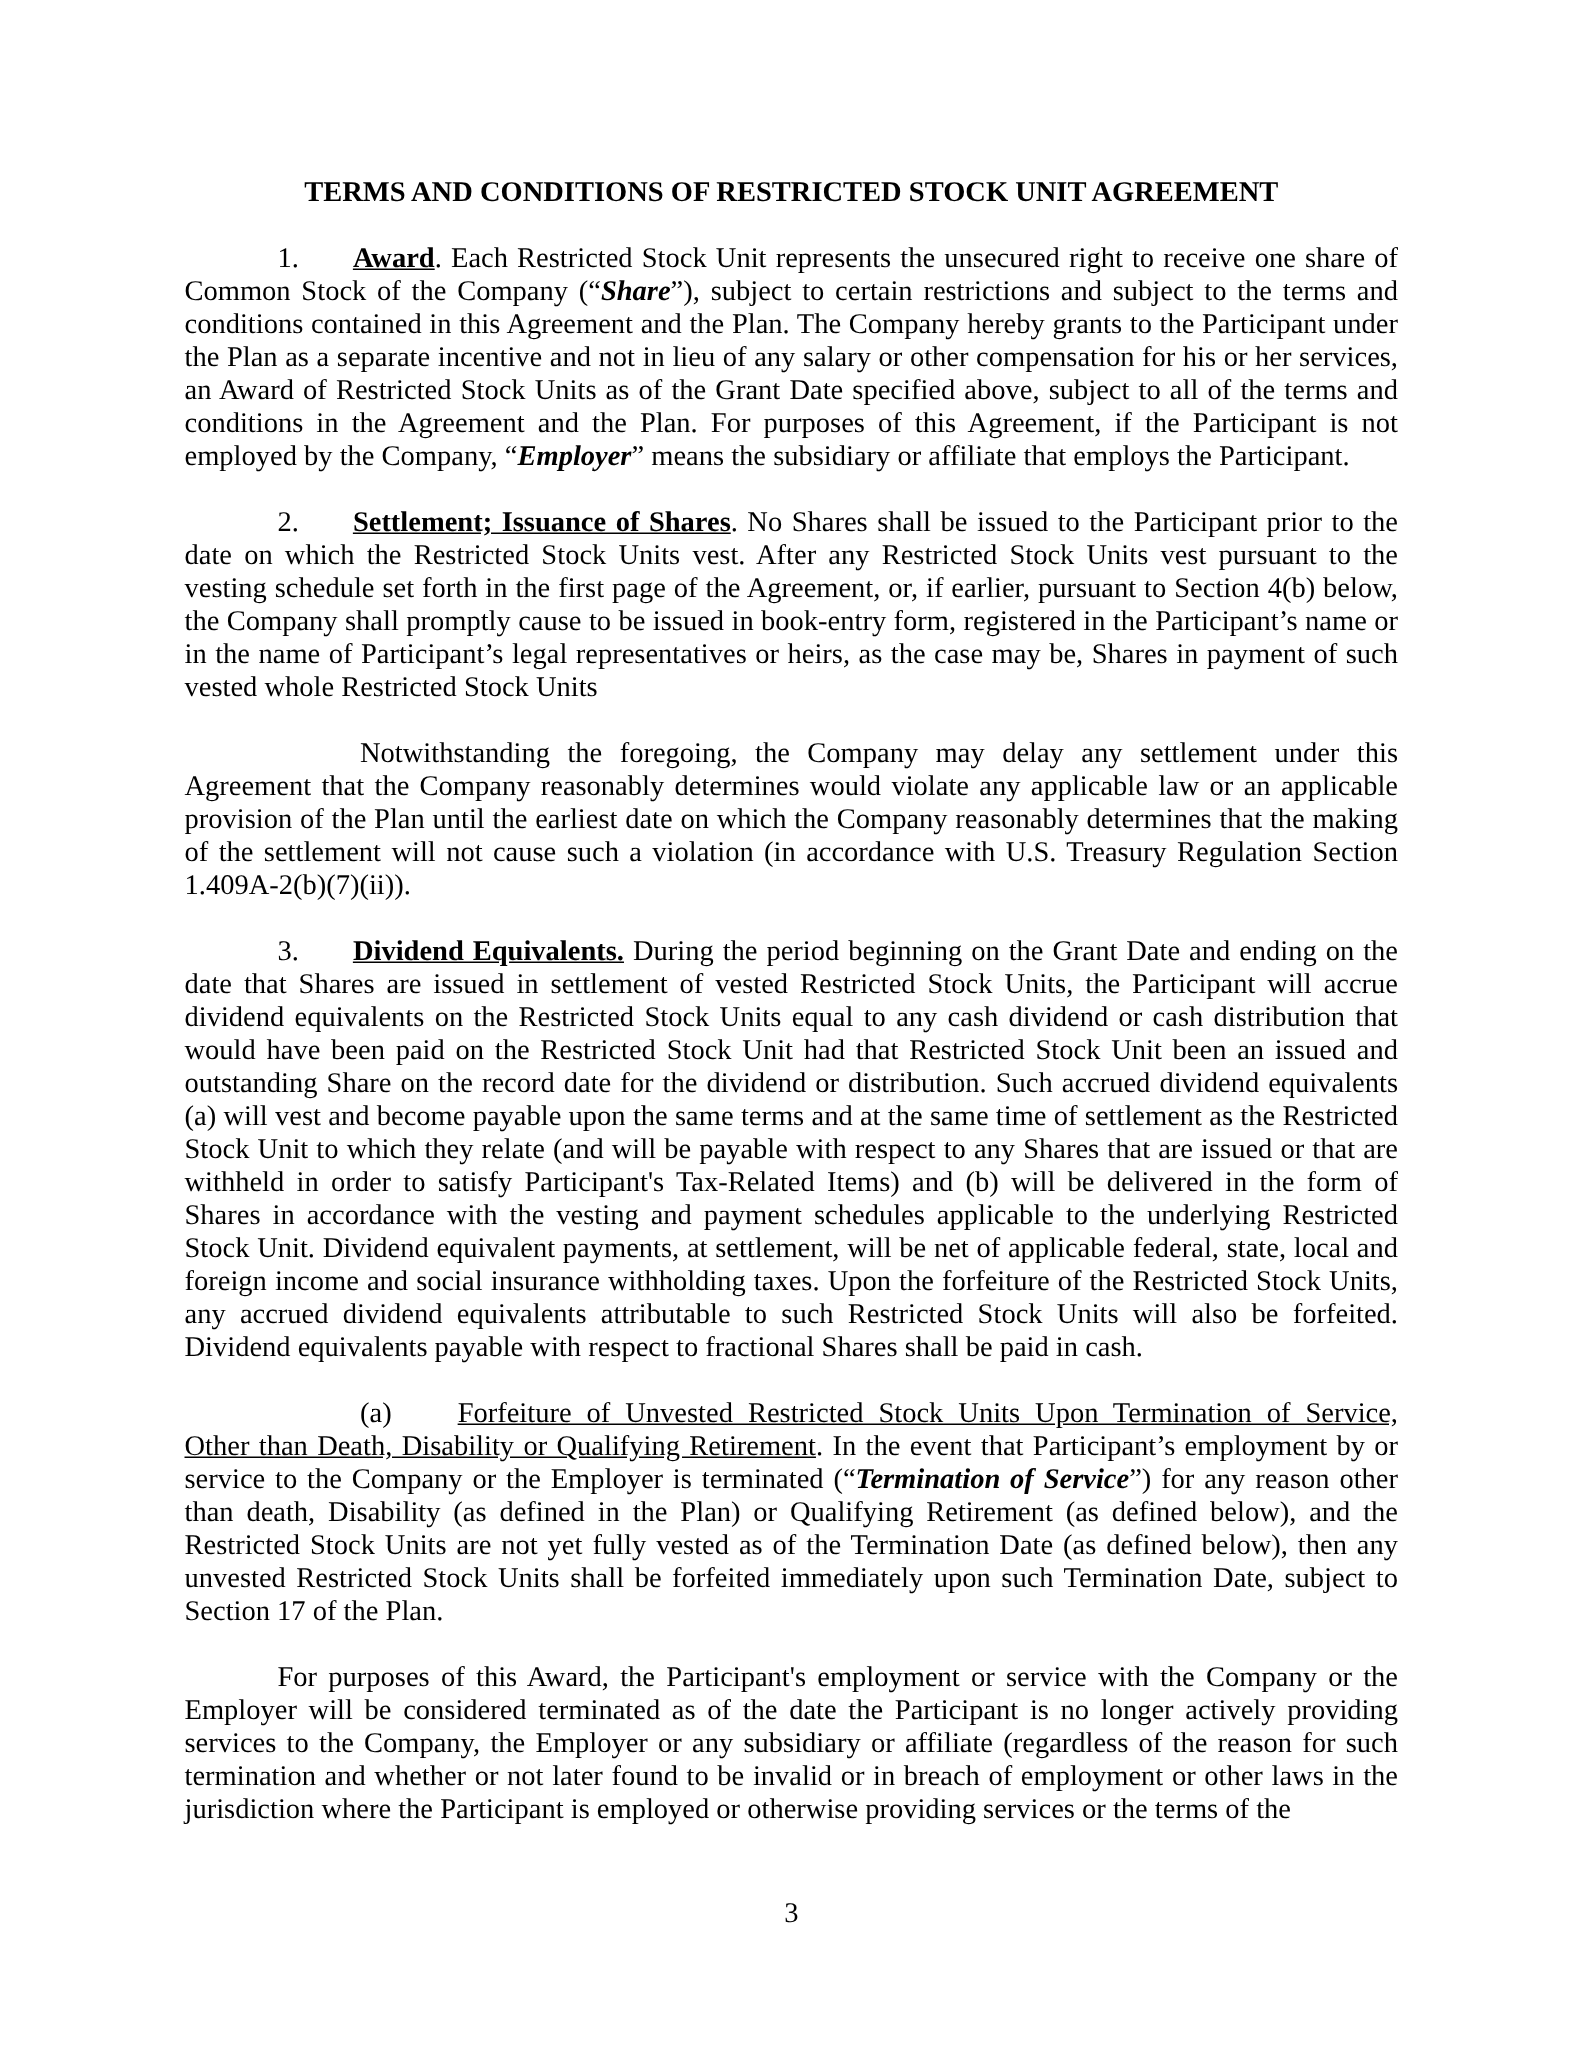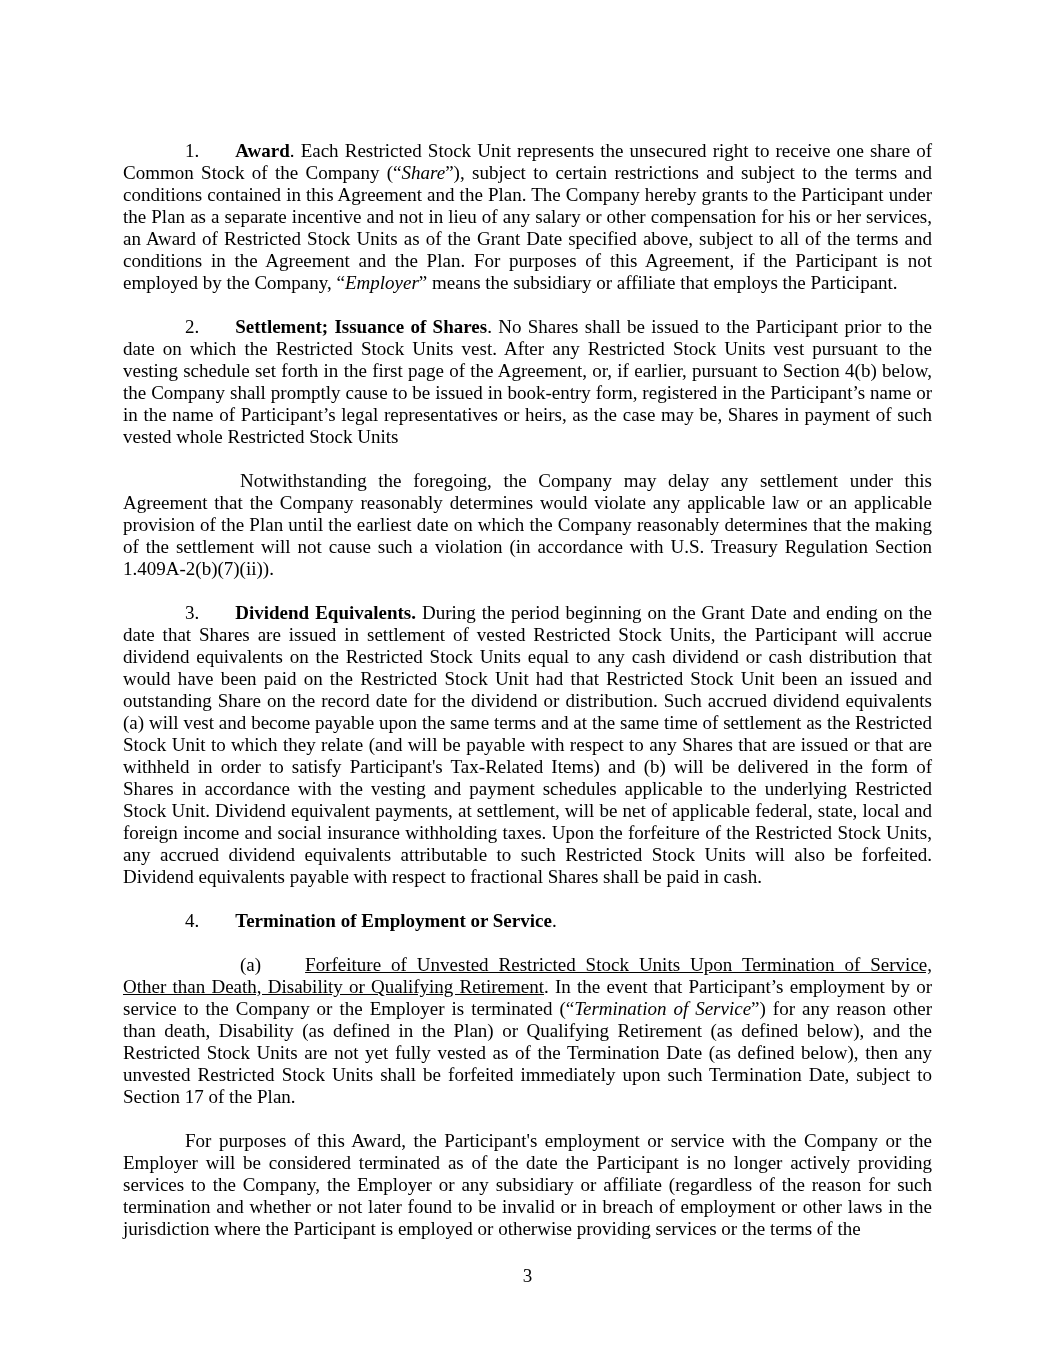--- a/index.html
+++ b/index.html
@@ -26,47 +26,47 @@
     margin: 0;
   }
   p.para {
     margin: 22px 0 0 0;
     text-align: justify;
   }
   .indent-std  { text-indent: 62px; }
   .indent-deep { text-indent: 117px; }
   .tab  { display: inline-block; width: 36px; }
   .tab2 { display: inline-block; width: 44px; }
-  .hd   { font-weight: bold; }
+  .hd   { font-weight: bold; text-decoration: underline; }
   .hu   { text-decoration: underline; margin-top: 29px; }
-  .term { font-weight: normal; font-style: italic; margin-top: 16px; }
+  .term { font-weight: bold; font-style: italic; margin-top: 16px; }
   .page-number {
     position: absolute;
     bottom: 78px;
     left: 0;
     width: 100%;
     text-align: center;
     font-size: 19px;
   }
 </style>
 </head>
 <body>
 
 <div class="page">
 
+  <h1 class="doc-title">TERMS AND CONDITIONS OF RESTRICTED STOCK UNIT AGREEMENT</h1>
 
   <p class="para indent-std"><span>1.</span><span class="tab"></span><span class="hd">Award</span><span>.  Each Restricted Stock Unit represents the unsecured right to receive one share of Common Stock of the Company (“</span><span class="term">Share</span><span>”), subject to certain restrictions and subject to the terms and conditions contained in this Agreement and the Plan. The Company hereby grants to the Participant under the Plan as a separate incentive and not in lieu of any salary or other compensation for his or her services, an Award of Restricted Stock Units as of the Grant Date specified above, subject to all of the terms and conditions in the Agreement and the Plan. For purposes of this Agreement, if the Participant is not employed by the Company, “</span><span class="term">Employer</span><span>” means the subsidiary or affiliate that employs the Participant.</span></p>
 
   <p class="para indent-std"><span>2.</span><span class="tab"></span><span class="hd">Settlement; Issuance of Shares</span><span>. No Shares shall be issued to the Participant prior to the date on which the Restricted Stock Units vest.  After any Restricted Stock Units vest pursuant to the vesting schedule set forth in the first page of the Agreement, or, if earlier, pursuant to Section 4(b) below, the Company shall promptly cause to be issued in book-entry form, registered in the Participant’s name or in the name of Participant’s legal representatives or heirs, as the case may be, Shares in payment of such vested whole Restricted Stock Units</span></p>
 
   <p class="para indent-deep"><span>Notwithstanding the foregoing, the Company may delay any settlement under this Agreement that the Company reasonably determines would violate any applicable law or an applicable provision of the Plan until the earliest date on which the Company reasonably determines that the making of the settlement will not cause such a violation (in accordance with U.S. Treasury Regulation Section 1.409A-2(b)(7)(ii)).</span></p>
 
   <p class="para indent-std"><span>3.</span><span class="tab"></span><span class="hd">Dividend Equivalents.</span><span> During the period beginning on the Grant Date and ending on the date that Shares are issued in settlement of vested Restricted Stock Units, the Participant will accrue dividend equivalents on the Restricted Stock Units equal to any cash dividend or cash distribution that would have been paid on the Restricted Stock Unit had that Restricted Stock Unit been an issued and outstanding Share on the record date for the dividend or distribution.  Such accrued dividend equivalents (a) will vest and become payable upon the same terms and at the same time of settlement as the Restricted Stock Unit to which they relate (and will be payable with respect to any Shares that are issued or that are withheld in order to satisfy Participant's Tax-Related Items) and (b) will be delivered in the form of Shares in accordance with the vesting and payment schedules applicable to the underlying Restricted Stock Unit.  Dividend equivalent payments, at settlement, will be net of applicable federal, state, local and foreign income and social insurance withholding taxes.  Upon the forfeiture of the Restricted Stock Units, any accrued dividend equivalents attributable to such Restricted Stock Units will also be forfeited. Dividend equivalents payable with respect to fractional Shares shall be paid in cash.</span></p>
 
-  <p class="para indent-std"><span>4.</span><span class="tab"></span><span class="hd">Termination of Employment or Service</span><span>.</span></p>
 
   <p class="para indent-deep"><span>(a)</span><span class="tab2"></span><span class="hu">Forfeiture of Unvested Restricted Stock Units Upon Termination of Service, Other than Death, Disability or Qualifying Retirement</span><span>.  In the event that Participant’s employment by or service to the Company or the Employer is terminated (“</span><span class="term">Termination of Service</span><span>”) for any reason other than death, Disability (as defined in the Plan) or Qualifying Retirement (as defined below), and the Restricted Stock Units are not yet fully vested as of the Termination Date (as defined below), then any unvested Restricted Stock Units shall be forfeited immediately upon such Termination Date, subject to Section 17 of the Plan.</span></p>
 
   <p class="para indent-std"><span>For purposes of this Award, the Participant's employment or service with the Company or the Employer will be considered terminated as of the date the Participant is no longer actively providing services to the Company, the Employer or any subsidiary or affiliate (regardless of the reason for such termination and whether or not later found to be invalid or in breach of employment or other laws in the jurisdiction where the Participant is employed or otherwise providing services or the terms of the</span></p>
 
   <div class="page-number">3</div>
 
 </div>
 
 </body></html>

